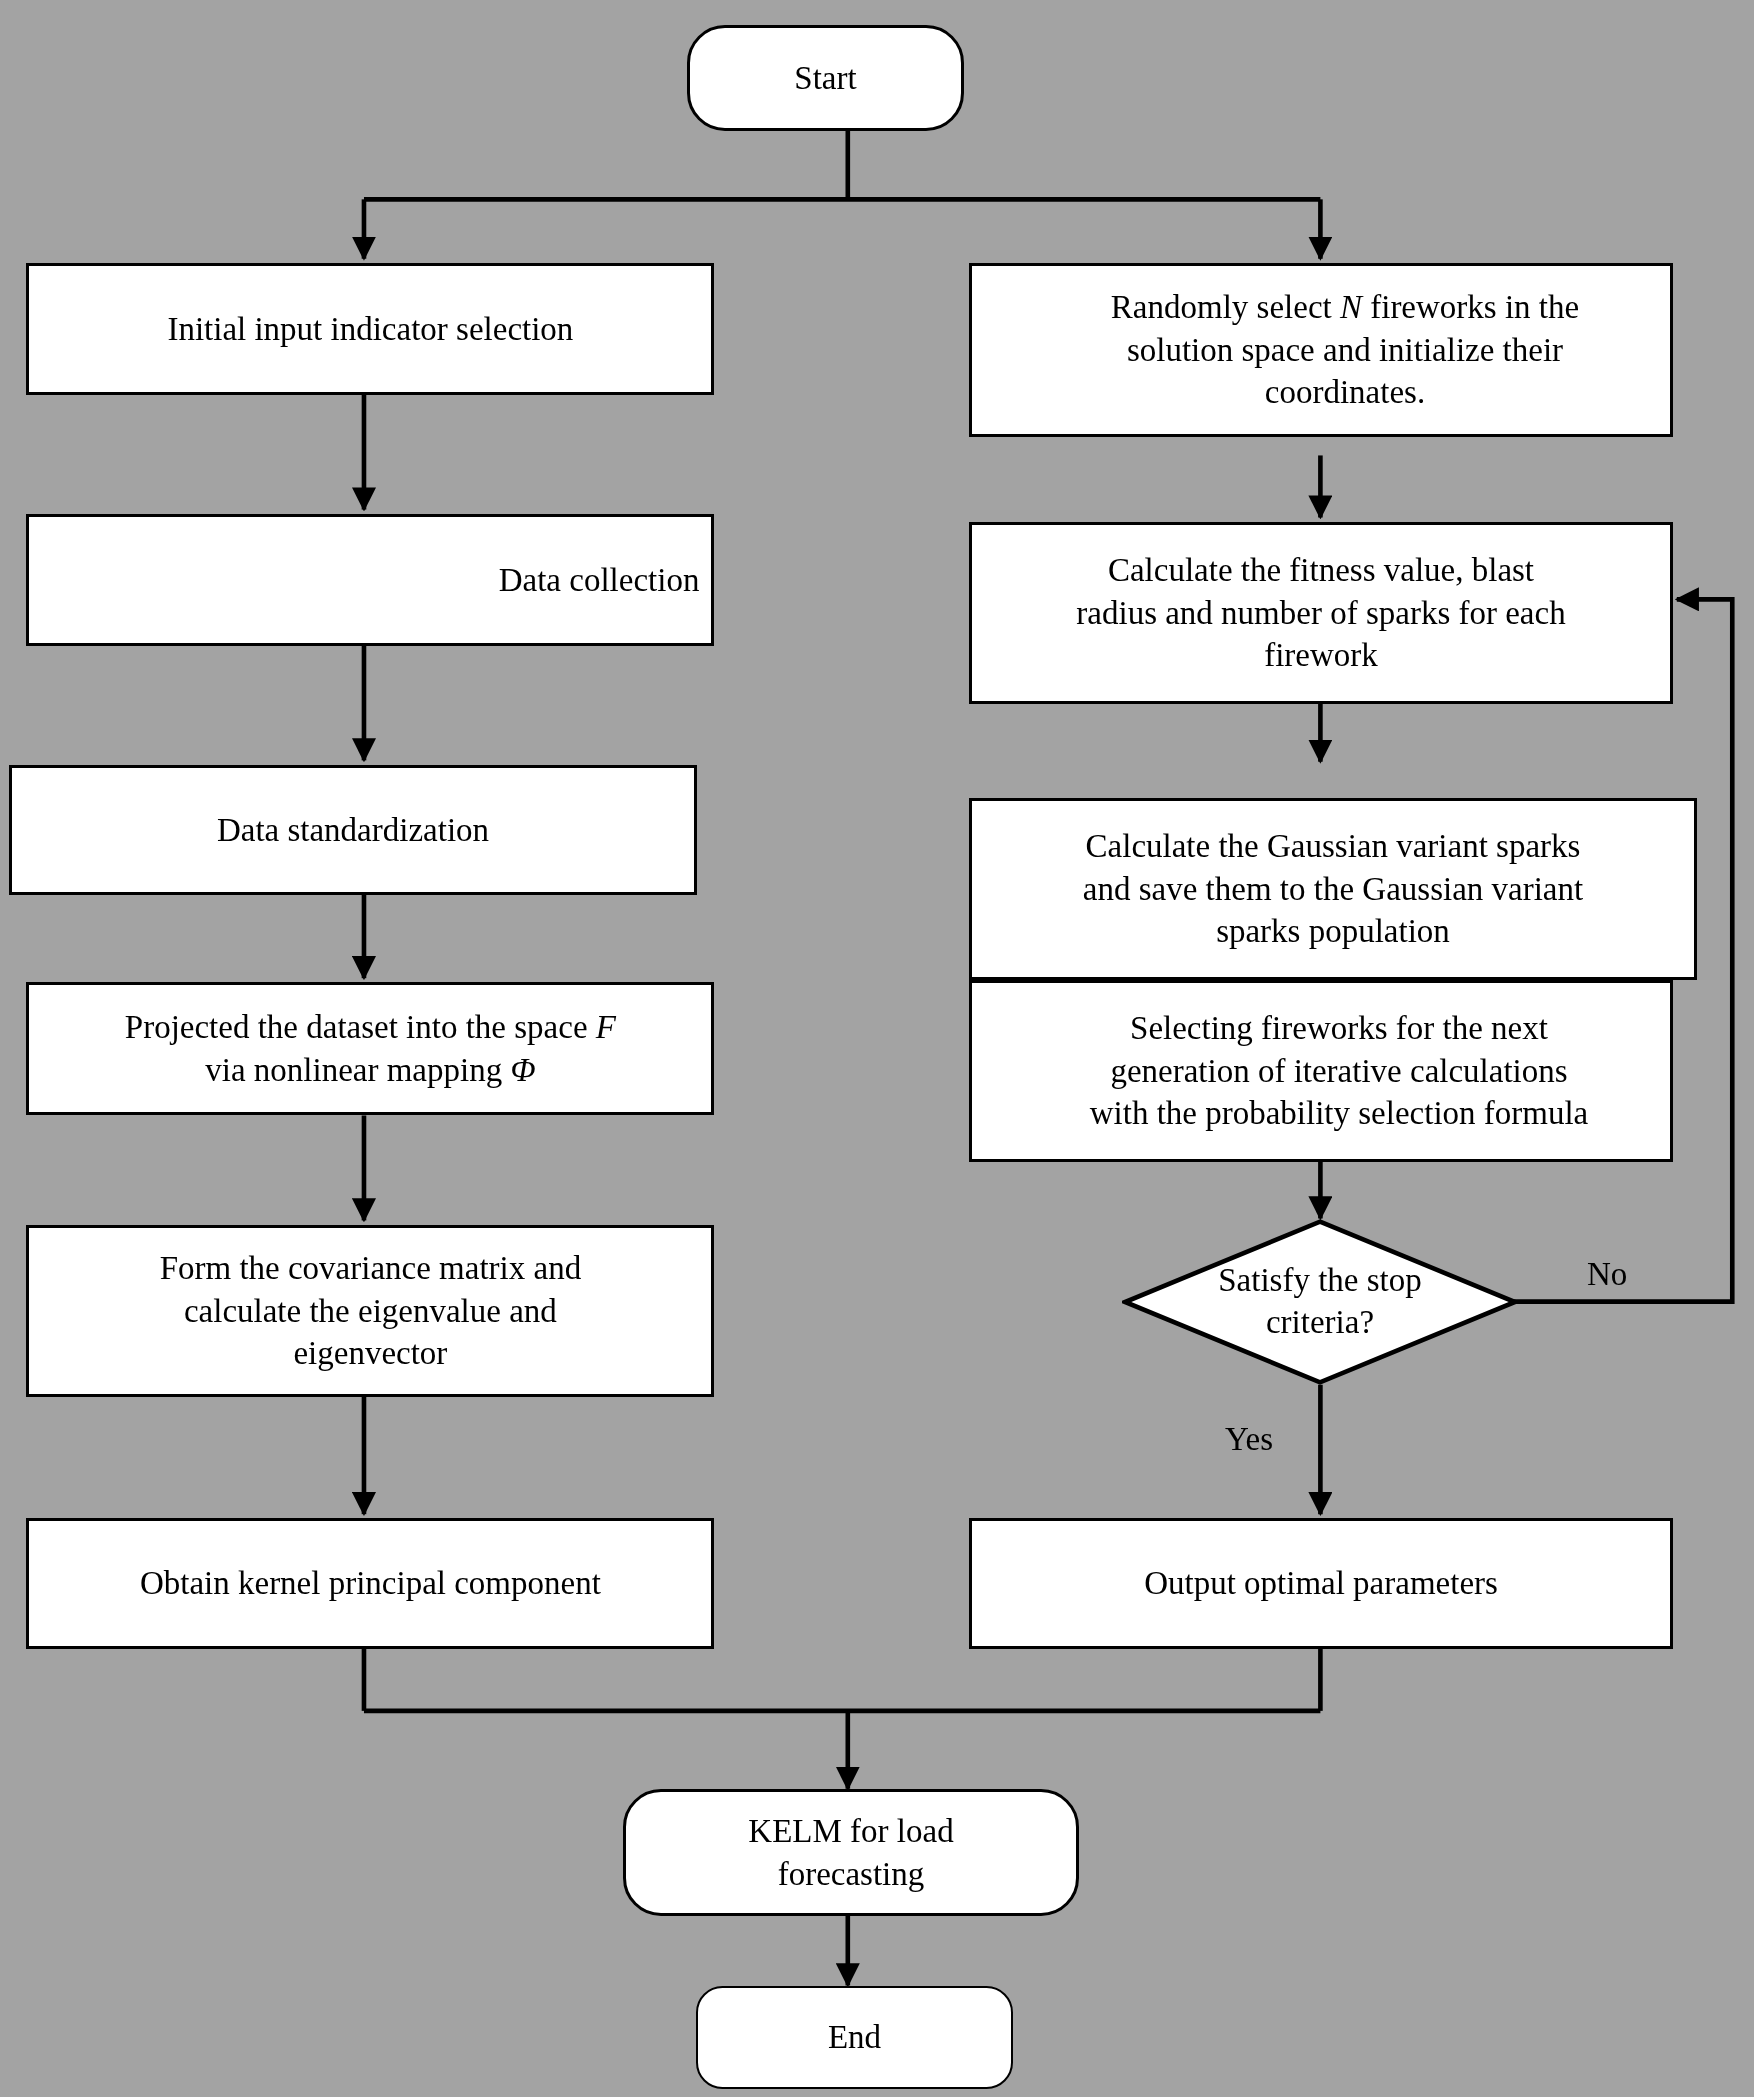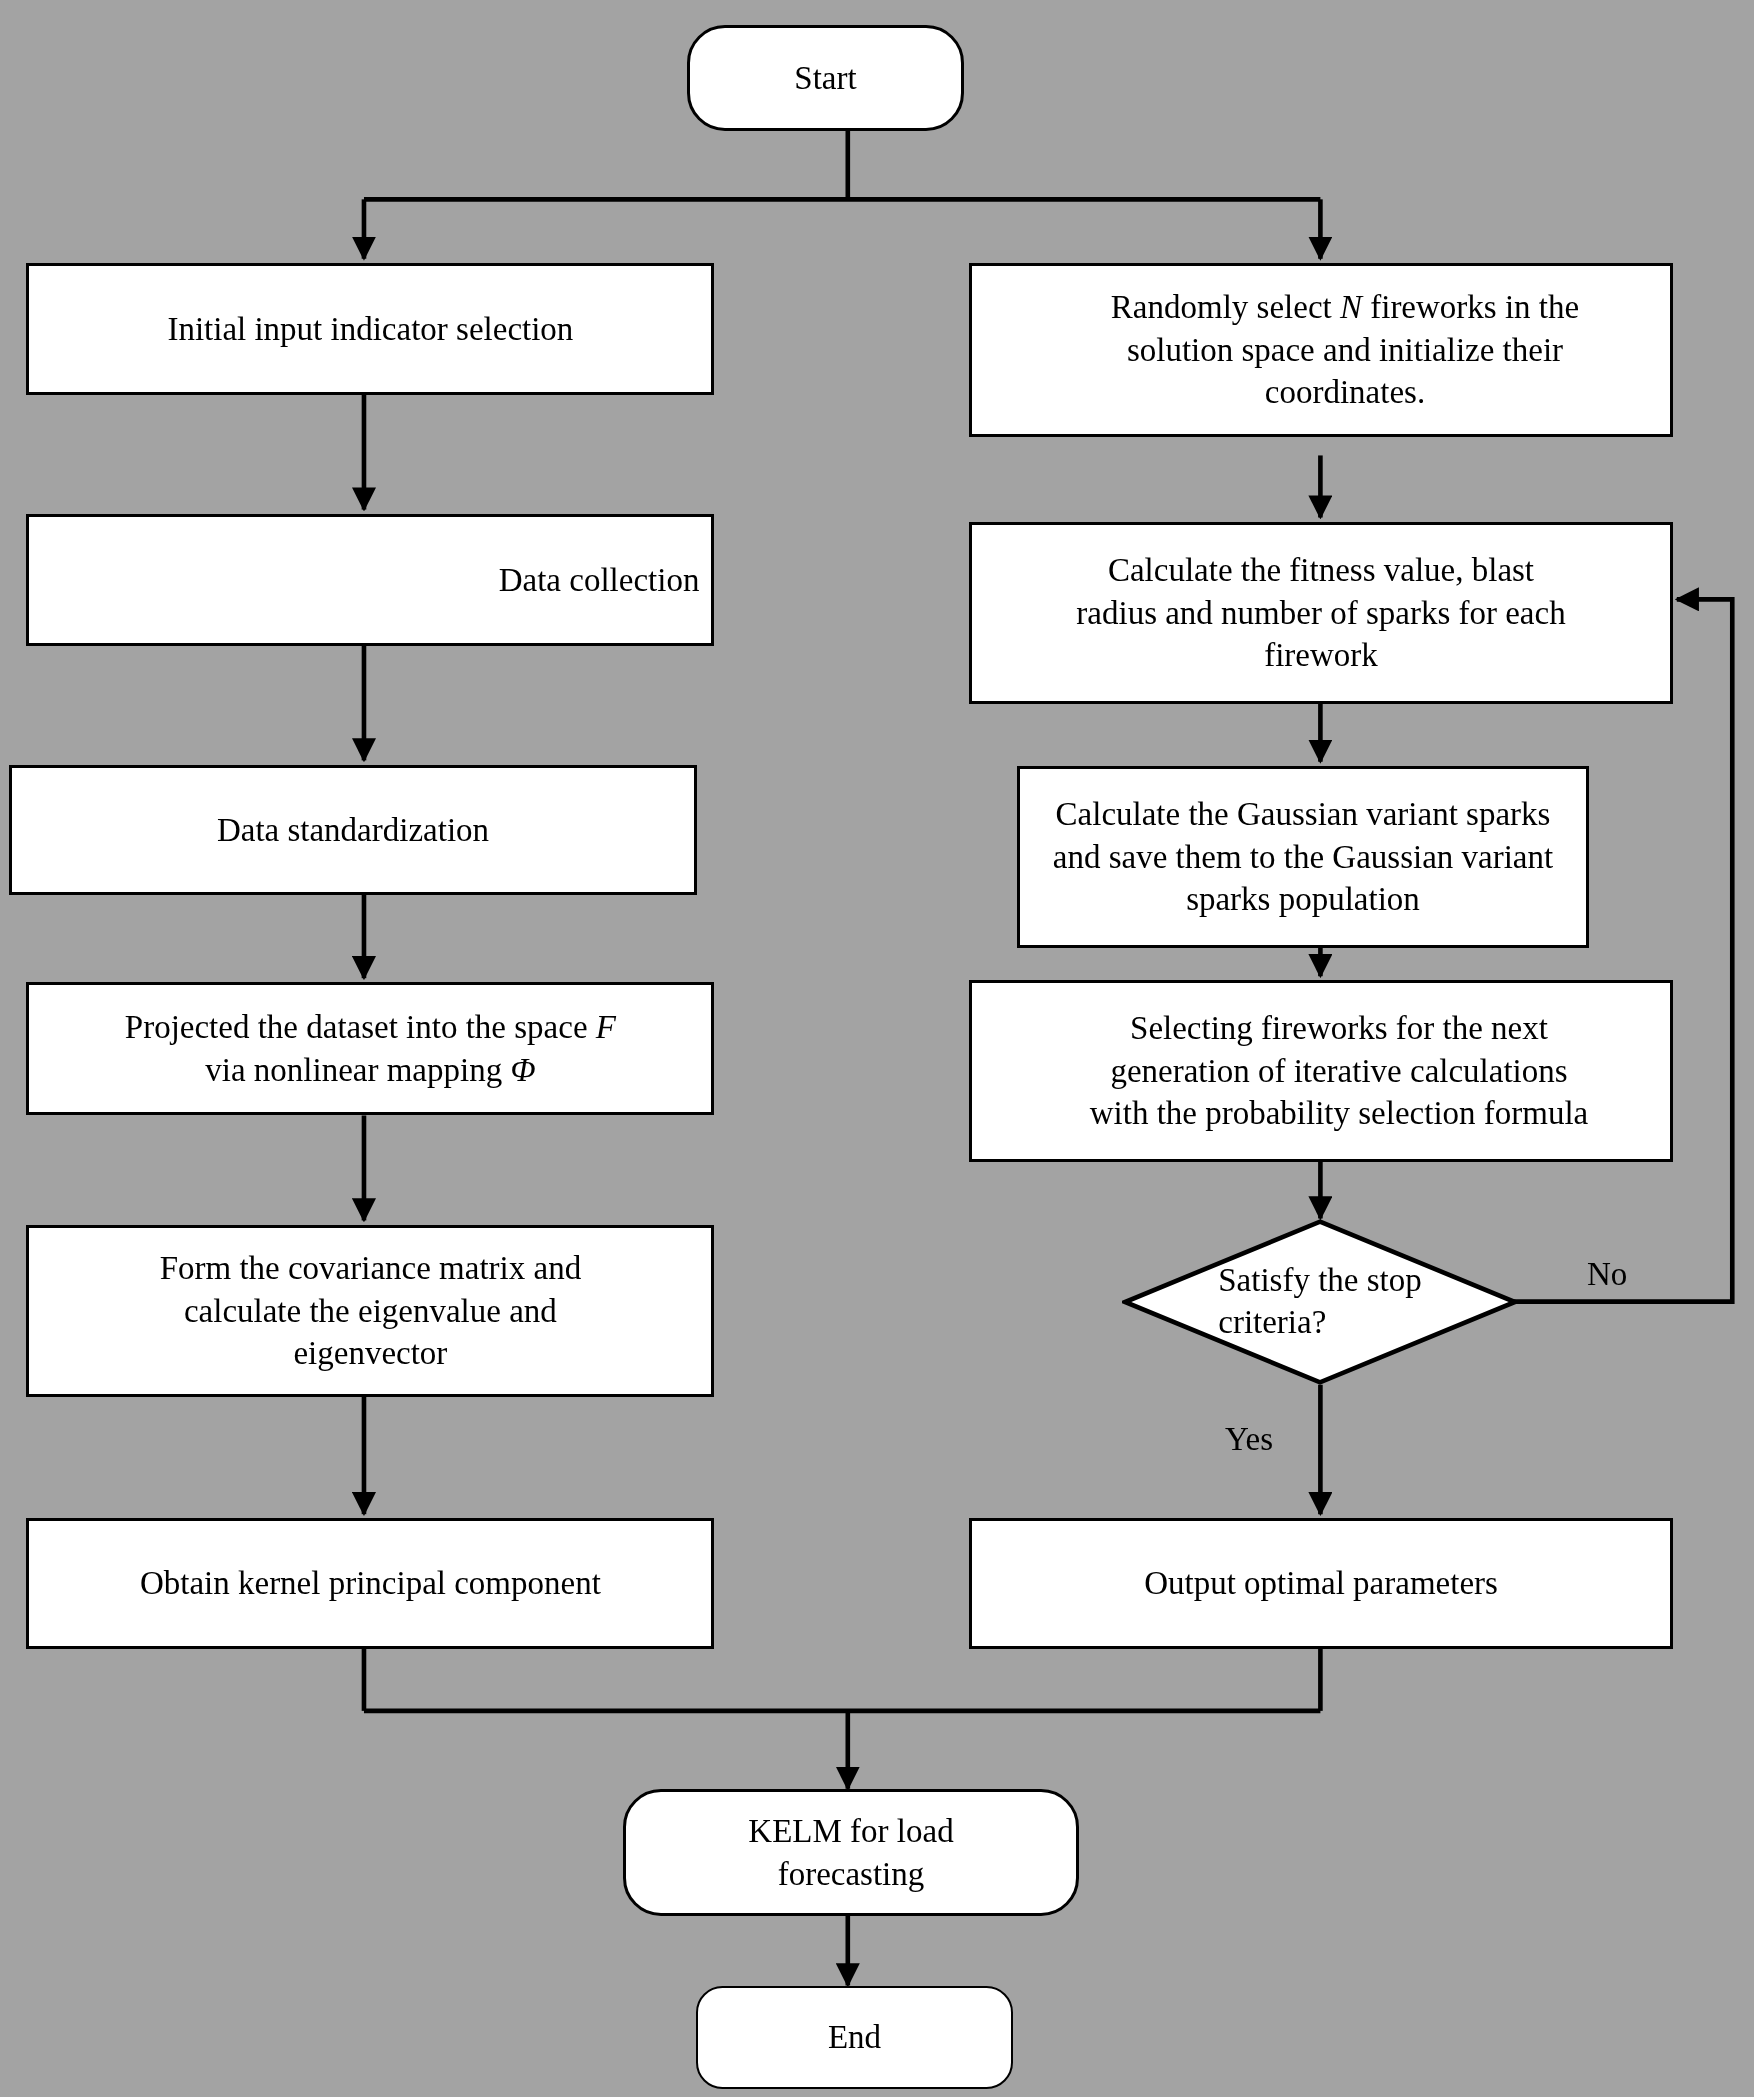--- a/index.html
+++ b/index.html
@@ -54,20 +54,21 @@
   }
   .diamond-label {
     position: absolute;
     left: 0;
     top: 0;
     width: 100%;
     height: 100%;
     display: flex;
     align-items: center;
     justify-content: center;
+    text-align: center;
     font-size: 33px;
     line-height: 1.26;
     color: #000000;
     white-space: pre-line;
     pointer-events: none;
   }
   .edge-label {
     position: absolute;
     font-size: 33px;
     color: #000000;
@@ -152,21 +153,21 @@
 solution space and initialize their
 coordinates.</span></span>
   </div>
 
   <div class="node" style="left:969px; top:522px; width:704px; height:182px;">
     <span class="txt">Calculate the fitness value, blast
 radius and number of sparks for each
 firework</span>
   </div>
 
-  <div class="node" style="left:969px; top:766px; width:572px; height:182px;margin-left:48px;">
+  <div class="node" style="left:969px; top:798px; width:728px; height:182px;">
     <span class="txt">Calculate the Gaussian variant sparks
 and save them to the Gaussian variant
 sparks population</span>
   </div>
 
   <div class="node" style="left:969px; top:980px; width:704px; height:182px;padding-left:36px;">
     <span class="txt">Selecting fireworks for the next
 generation of iterative calculations
 with the probability selection formula</span>
   </div>

